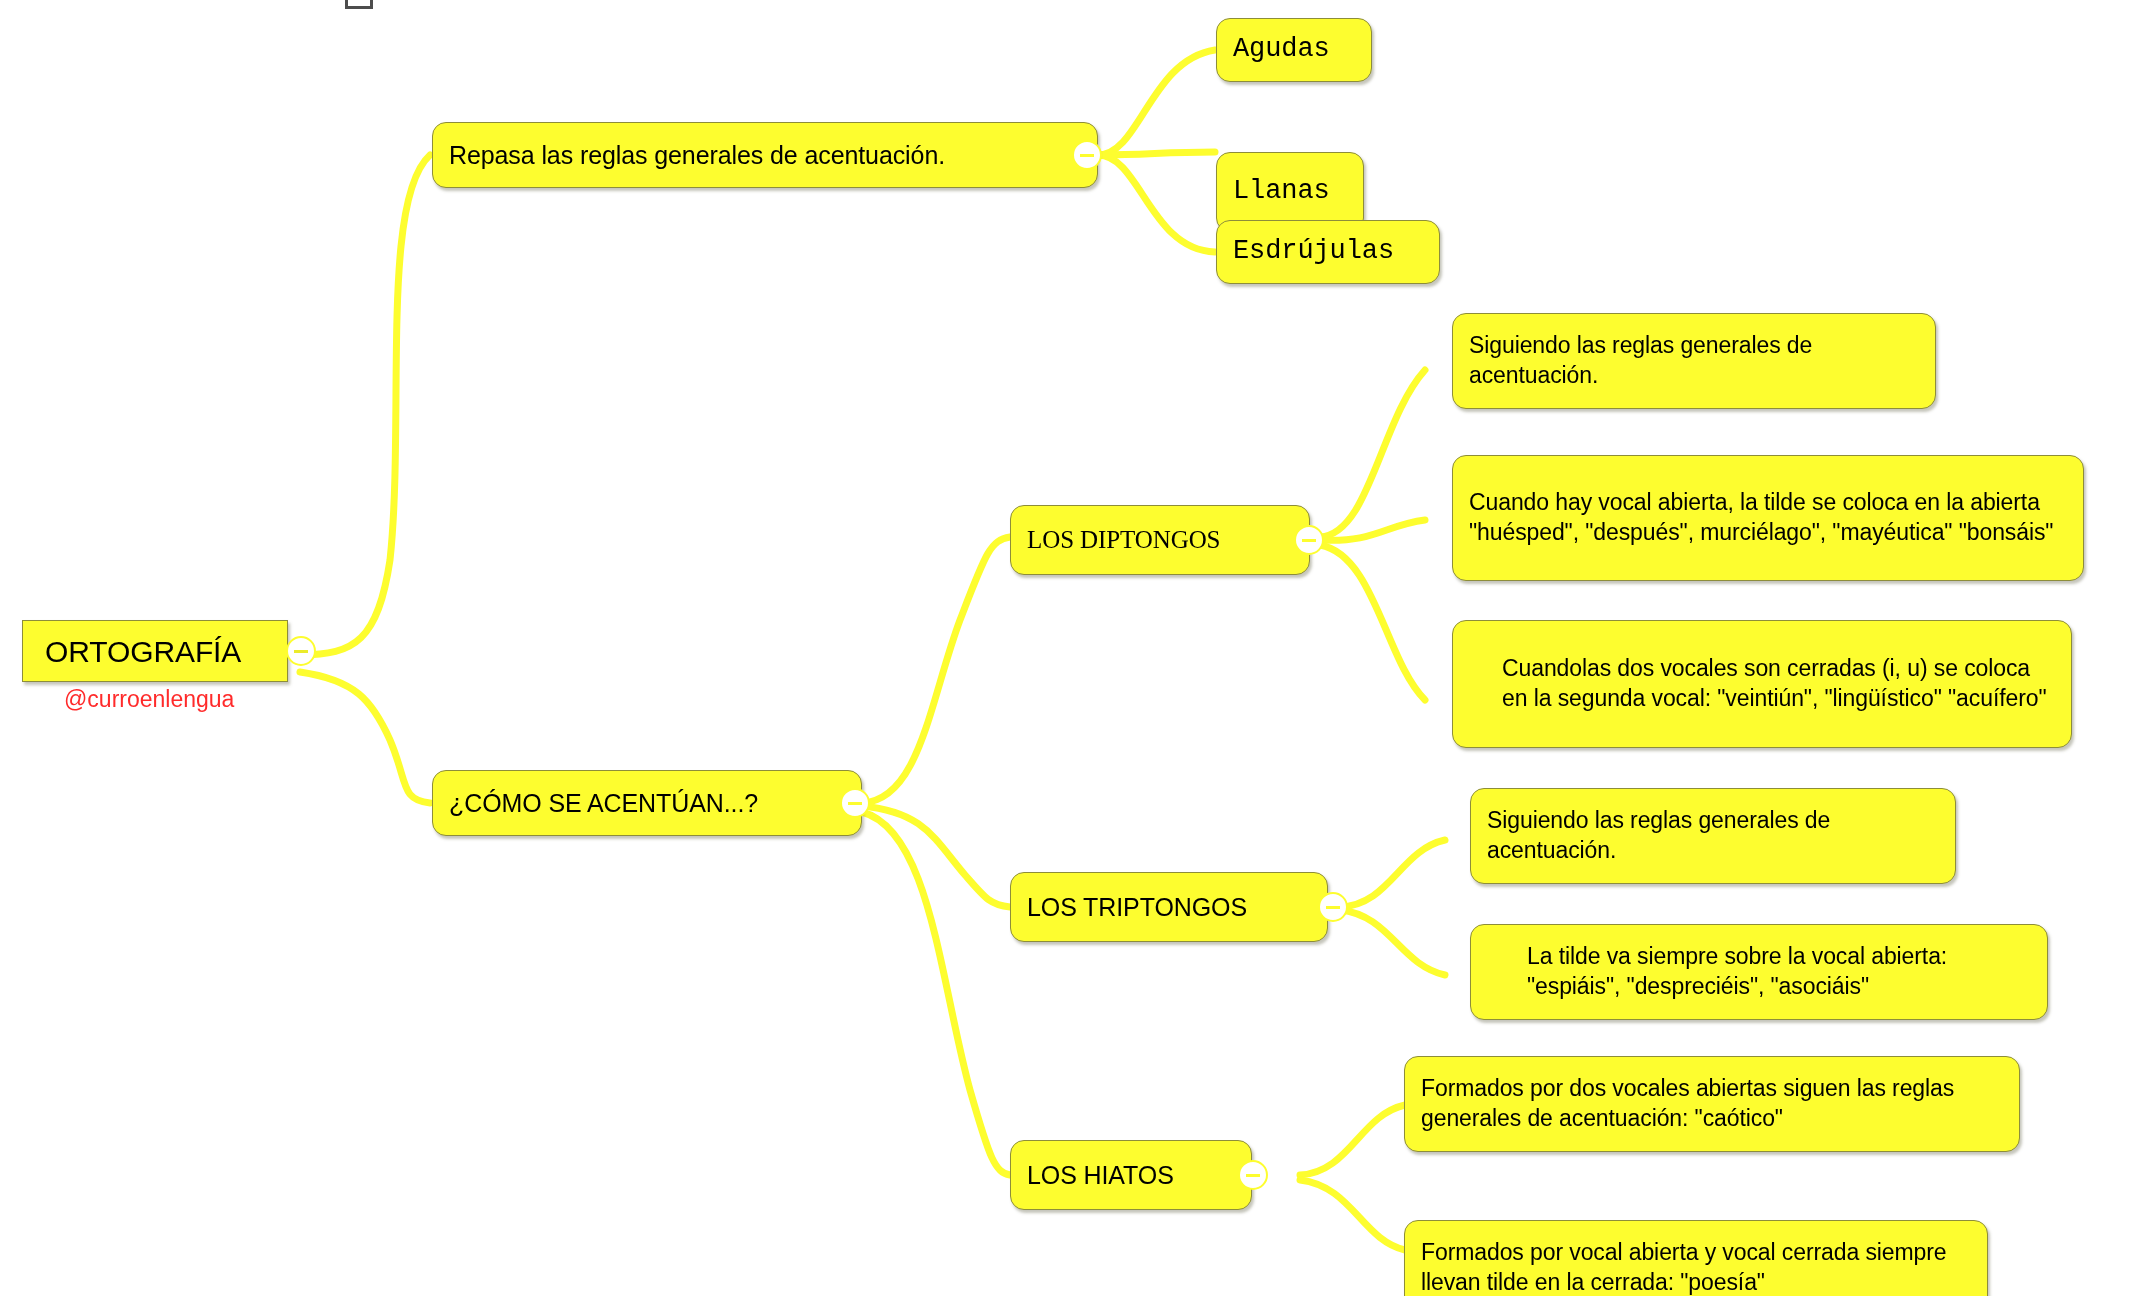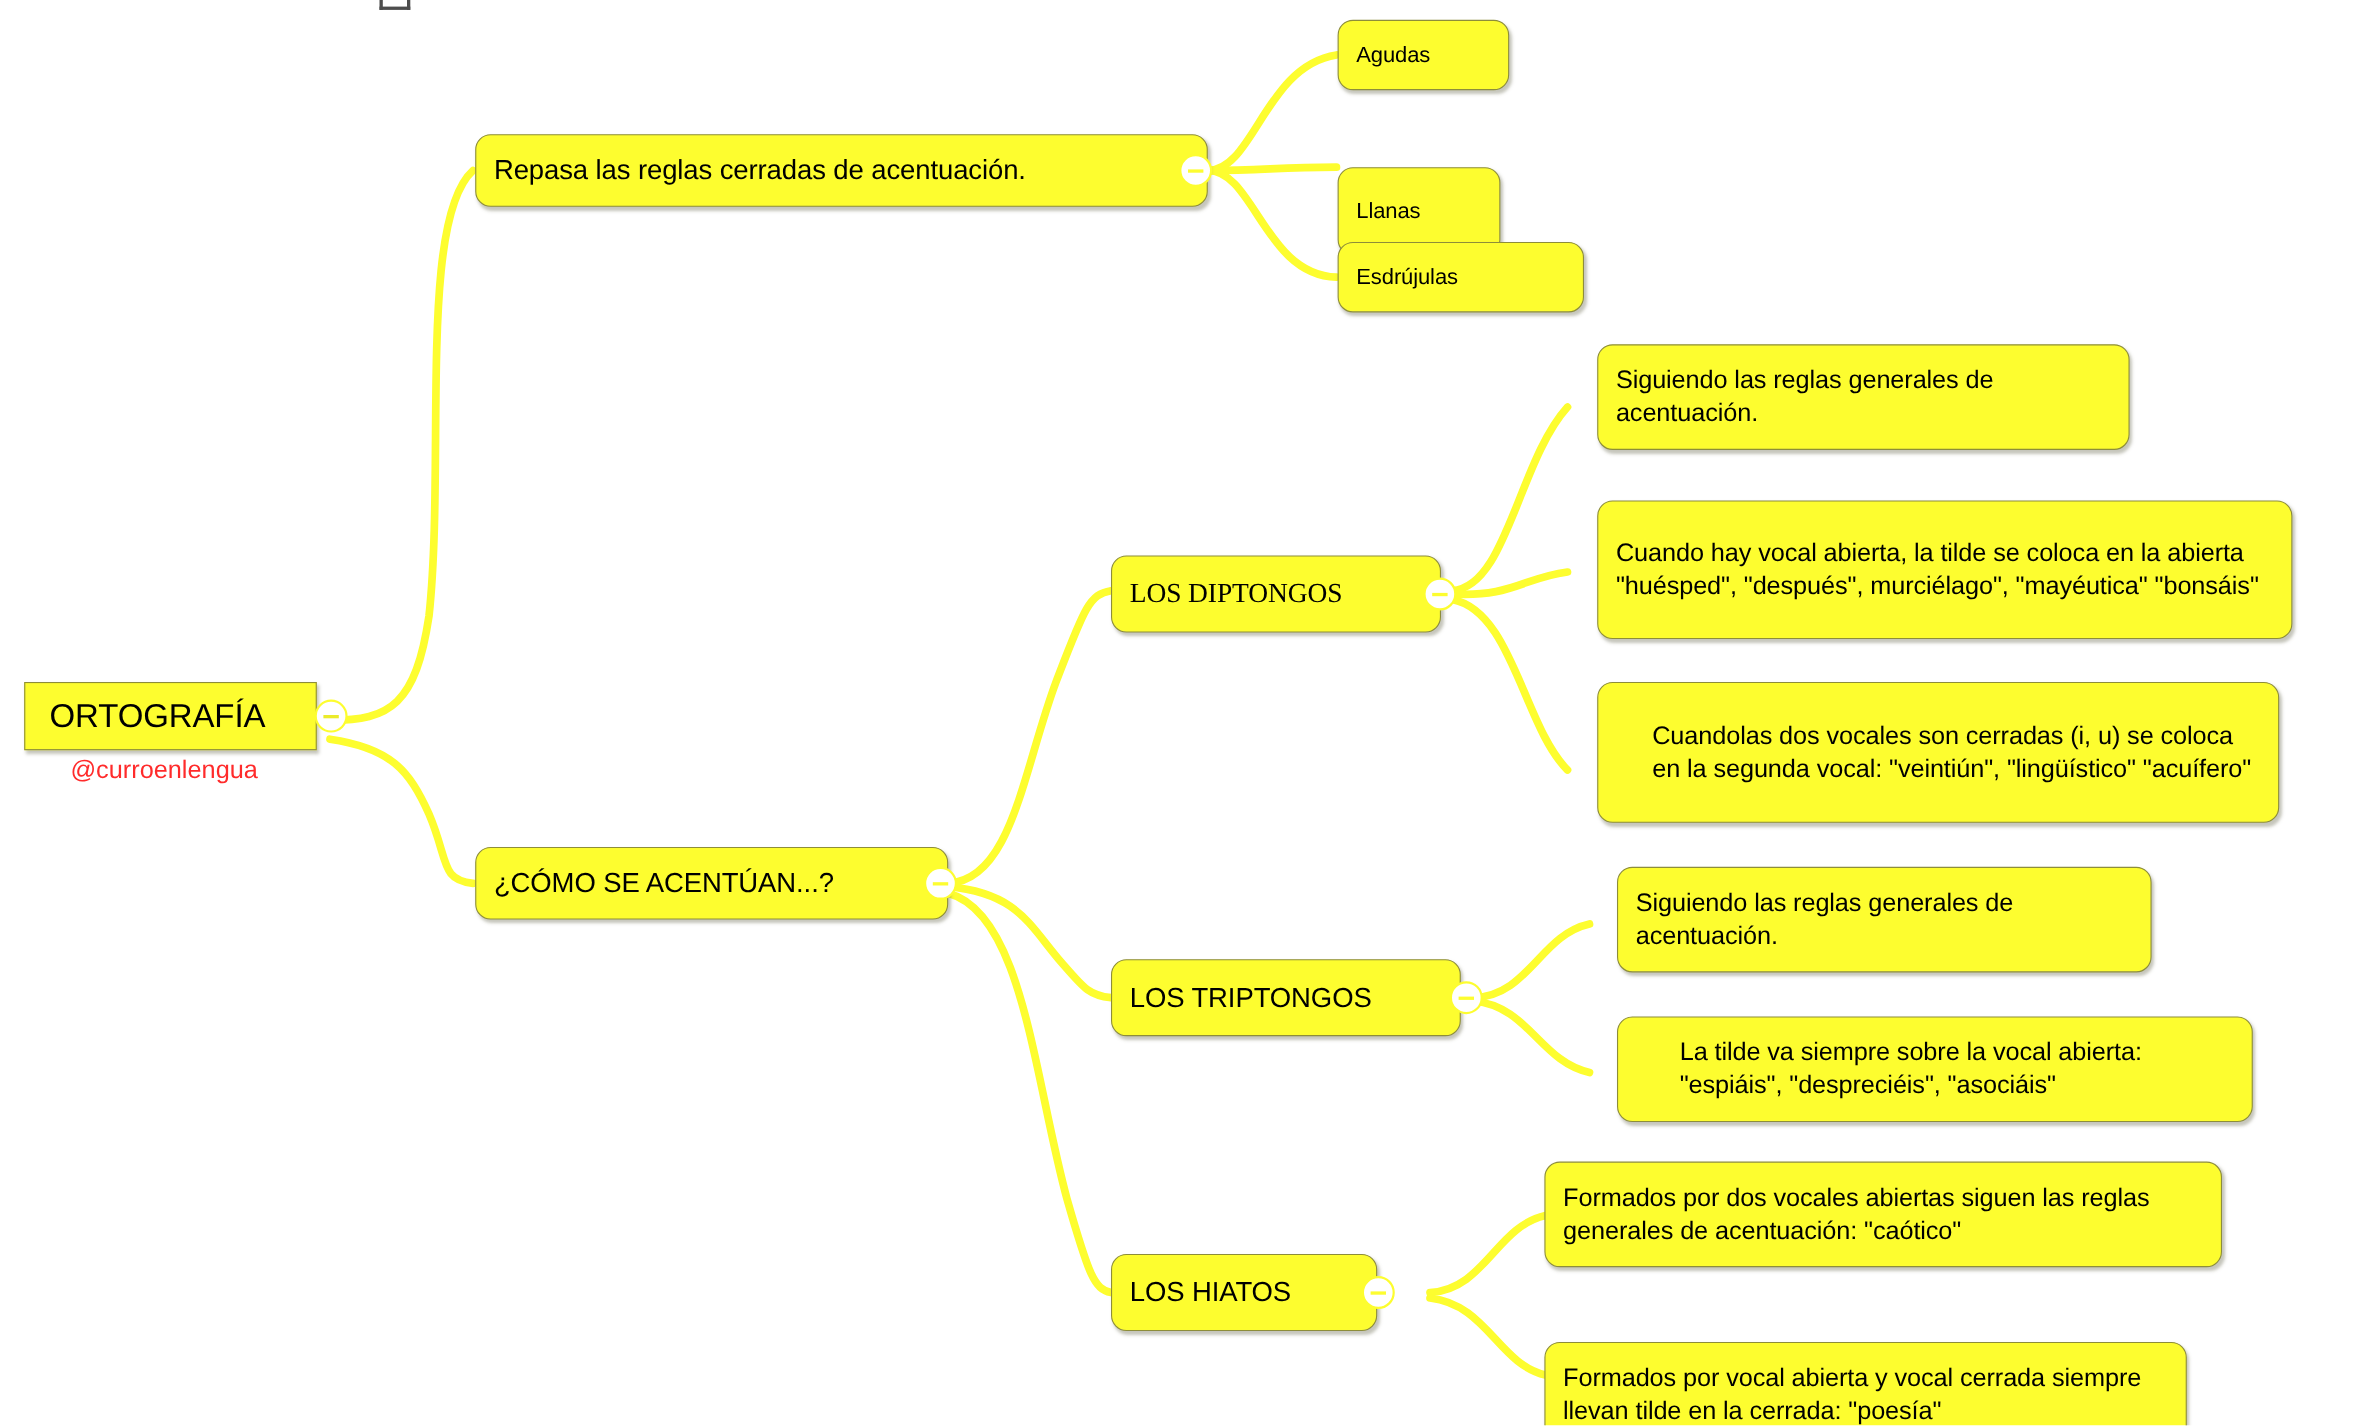--- a/index.html
+++ b/index.html
@@ -57,21 +57,22 @@
   .n-branch .node-label {
     font-size: 25px;
   }
   .n-cat .node-label {
     font-size: 25px;
   }
   .n-leaf .node-label {
     font-size: 23px;
   }
   .n-small .node-label {
-    font-size: 20px;
+    font-size: 27px;
+    font-family: Liberation Mono, monospace;
   }
   .handle {
     position: absolute;
     width: 30px;
     height: 30px;
     border-radius: 50%;
     background: #ffffff;
     border: 2.2px solid #fdfd2f;
     box-sizing: border-box;
     z-index: 5;
@@ -136,21 +137,21 @@
 
   <div class="artifact" style="left:345px; top:-6px; width:22px; height:12px;"></div>
 
   <div class="node n-root" style="left:22px; top:620px; width:266px; height:62px;">
     <span class="node-label">ORTOGRAFÍA</span>
   </div>
   <div class="handle handle-root" style="left:286px; top:636px;"></div>
   <div class="credit" style="left:64px; top:686px;">@curroenlengua</div>
 
   <div class="node n-branch" style="left:432px; top:122px; width:666px; height:66px;">
-    <span class="node-label">Repasa las reglas cerradas de acentuación.</span>
+    <span class="node-label">Repasa las reglas generales de acentuación.</span>
   </div>
   <div class="handle" style="left:1072px; top:140px;"></div>
 
   <div class="node n-small" style="left:1216px; top:18px; width:156px; height:64px;">
     <span class="node-label">Agudas</span>
   </div>
   <div class="node n-small" style="left:1216px; top:120px; width:148px; height:80px;margin-top:32px;">
     <span class="node-label">Llanas</span>
   </div>
   <div class="node n-small" style="left:1216px; top:220px; width:224px; height:64px;">

